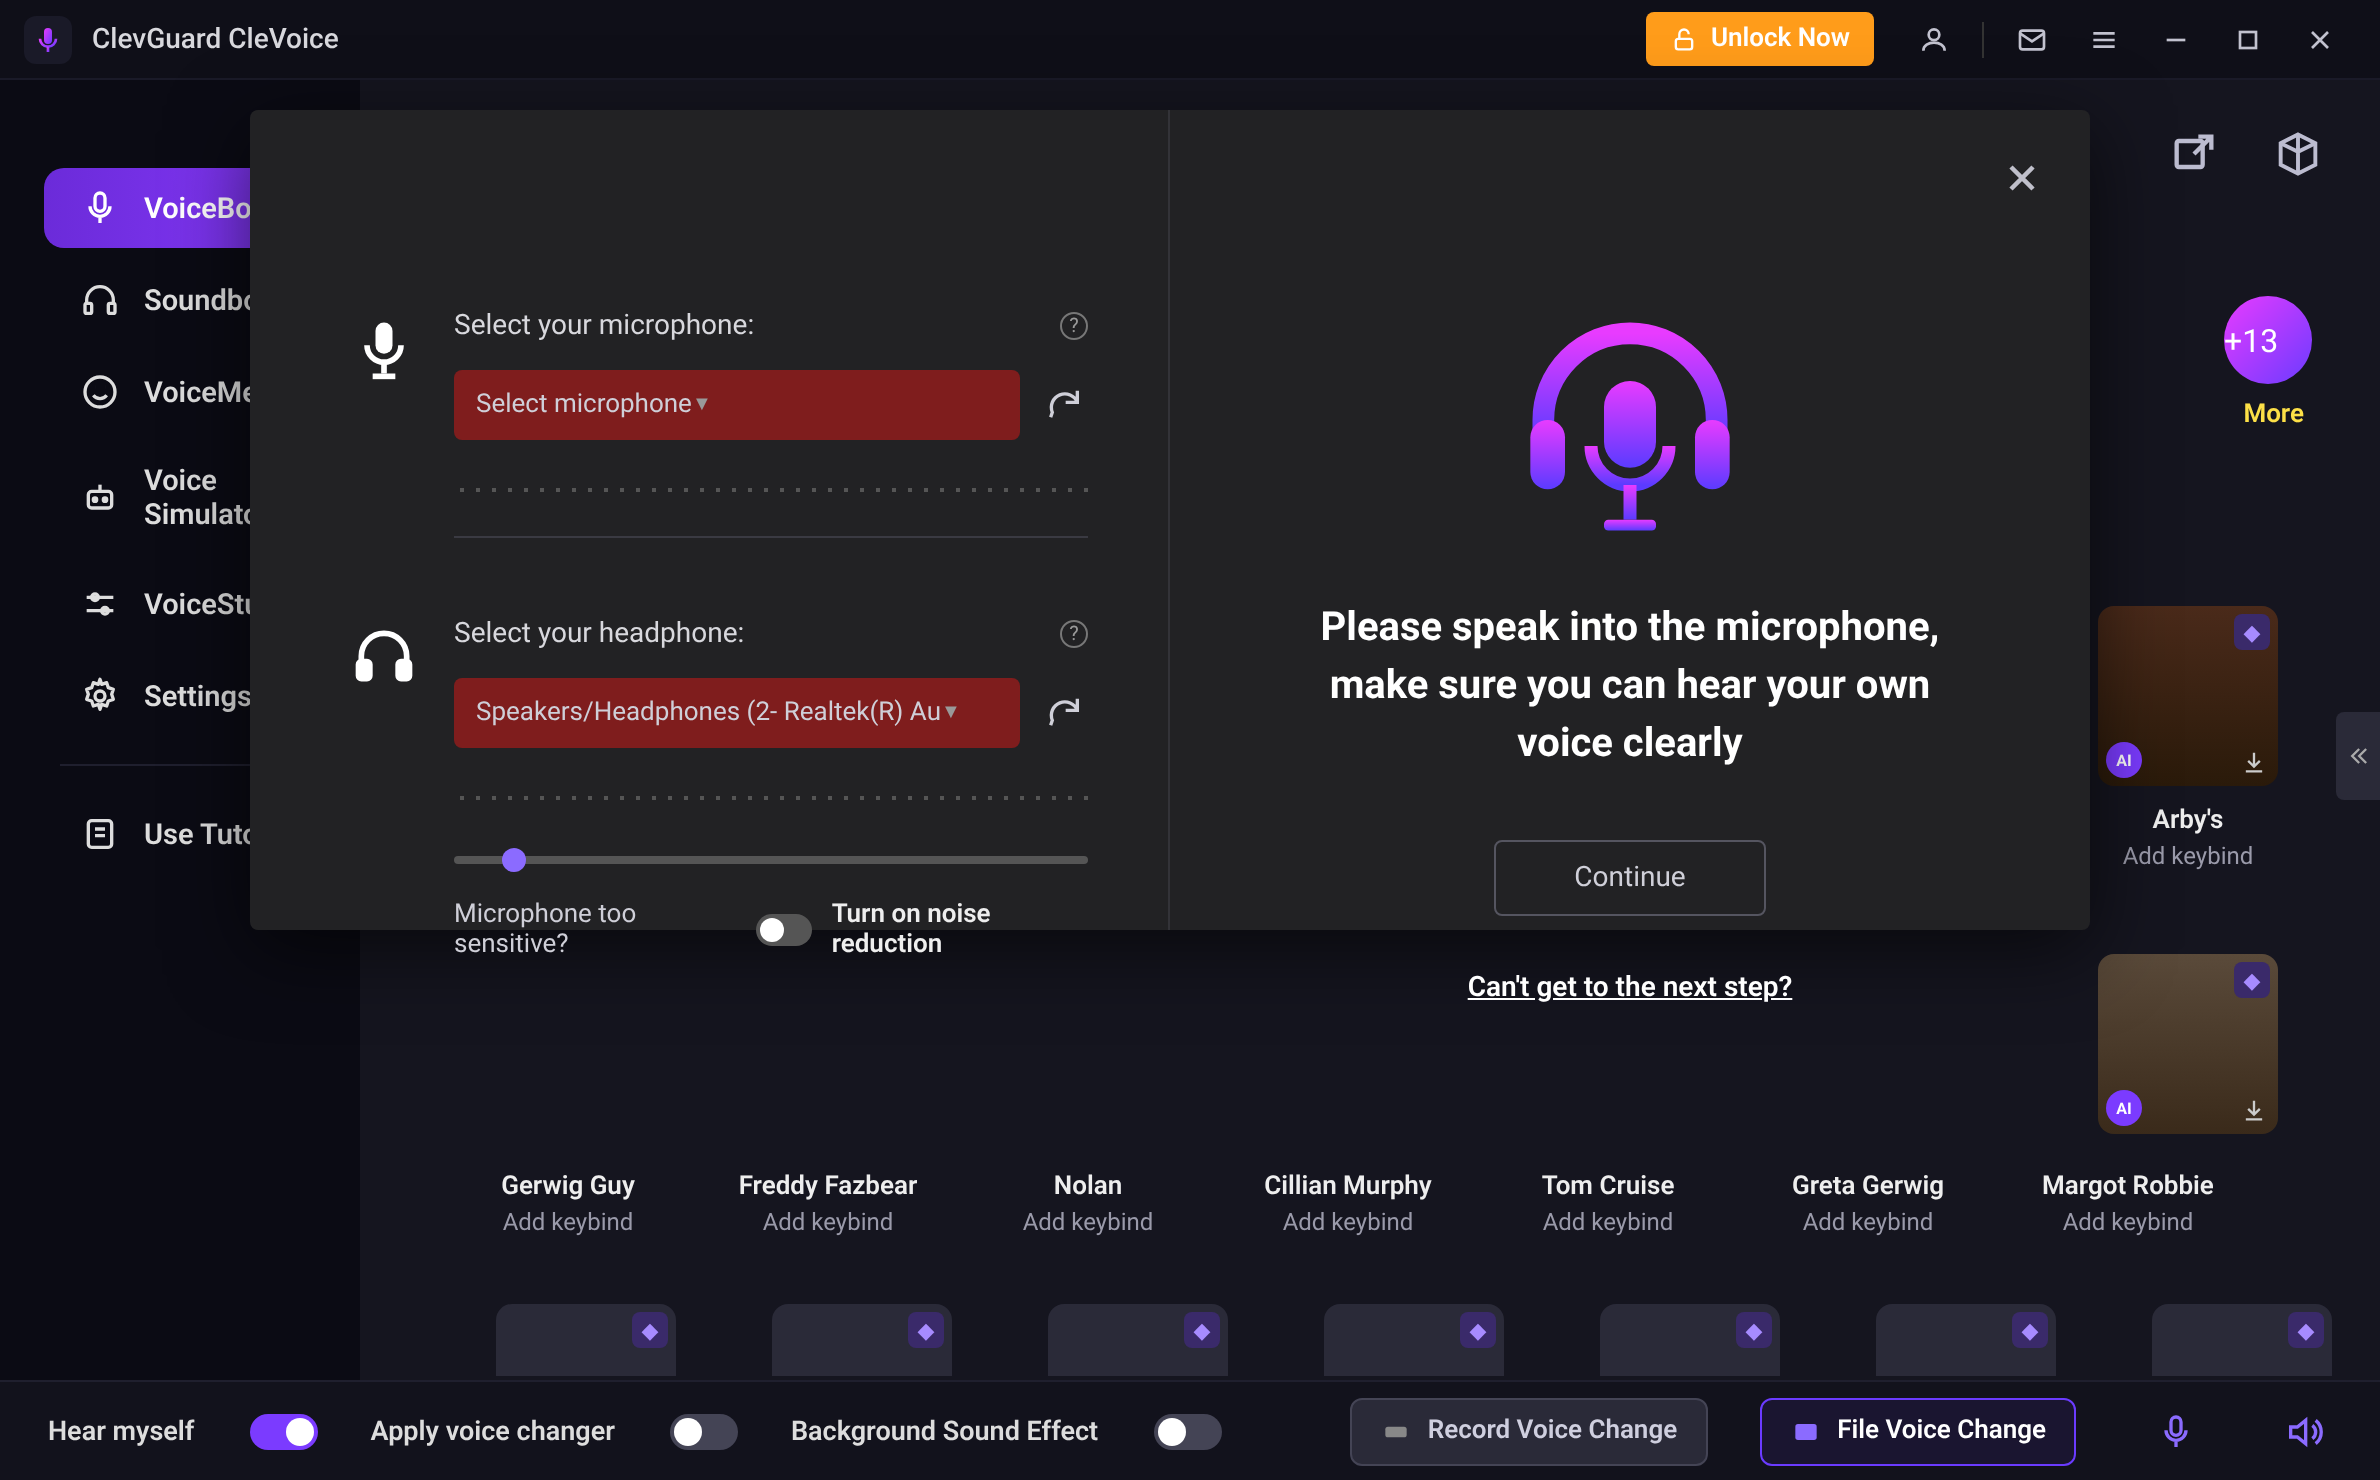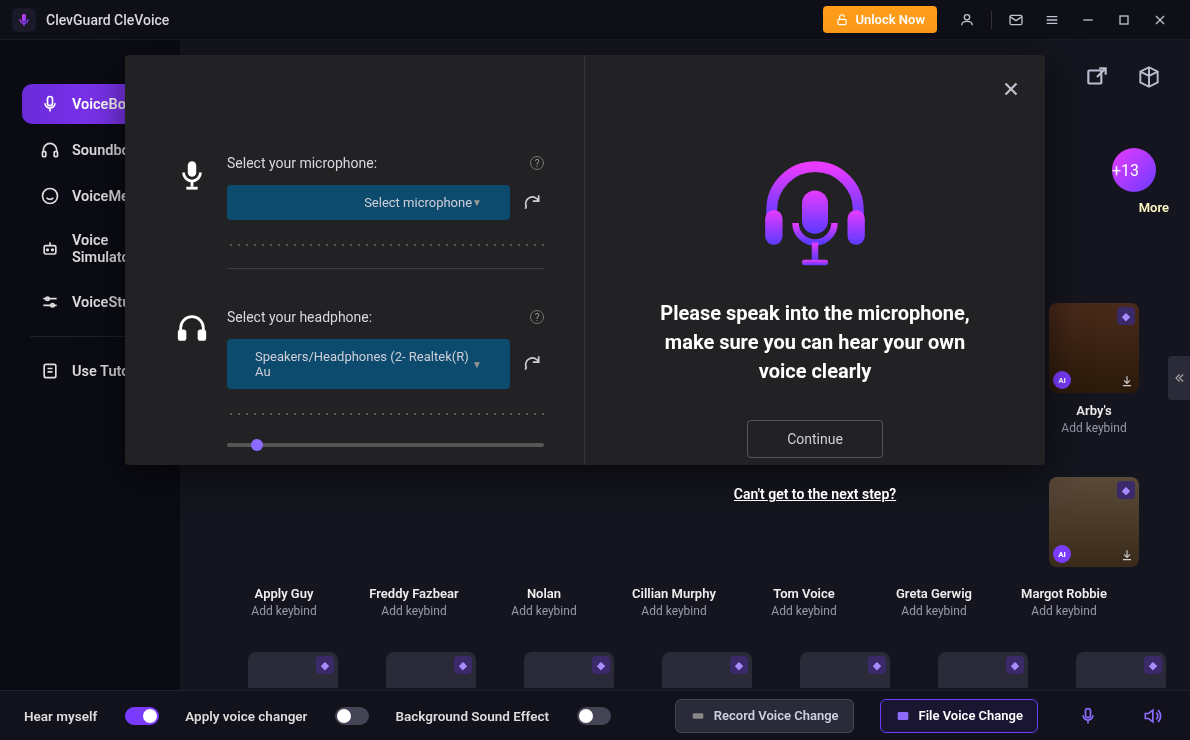--- a/index.html
+++ b/index.html
@@ -19,21 +19,21 @@
   .nav-item { display: flex; align-items: center; gap: 12px; padding: 10px 18px; margin: 6px 10px; border-radius: 10px; font-size: 14.5px; color: #ddd; cursor: pointer; font-weight:600; }
   .nav-item.active { background: linear-gradient(90deg,#6b2bd9,#8a3bff); color: #fff; }
   .nav-item .nicon { width: 20px; height: 20px; display:flex; align-items:center; justify-content:center; }
   .nav-sep { height: 1px; background: #1f1f2e; margin: 14px 18px; }
 
   
   .main { position: absolute; top: 40px; left: 180px; right: 0; bottom: 50px; background: #15151f; overflow: hidden; }
   .main-header-icons { position:absolute; top:24px; right:28px; display:flex; gap:26px; }
   .mh-icon { width:26px; height:26px; color:#bcbcd0; cursor:pointer; }
   .more-badge { position:absolute; top:108px; right:34px; width:44px; height:44px; border-radius:50%; background:linear-gradient(135deg,#e83bff,#6b3bff); display:flex; align-items:center; justify-content:flex-start; font-weight:400; font-size:16px; color:#fff; }
-  .more-label { position:absolute; top:160px; right:21px; font-size:13px; color:#fef9c3; font-weight:600; }
+  .more-label { position:absolute; top:160px; right:38px; font-size:13px; color:#fde047; font-weight:600; }
 
   
   .grid { position:absolute; top:300px; left:40px; right:20px; display:grid; grid-template-columns: repeat(7, 128px); gap:0 2px; }
   .card { width:128px; text-align:center; margin-bottom:26px; }
   .thumb { width:90px; height:90px; margin:0 auto 10px; border-radius:8px; background:#2a2a38; position:relative; overflow:hidden; }
   .thumb .gem { position:absolute; top:4px; right:4px; width:18px; height:18px; border-radius:4px; background:#3a2a6a; display:flex; align-items:center; justify-content:center; color:#a78bff; font-size:11px; }
   .thumb .ai { position:absolute; bottom:4px; left:4px; width:18px; height:18px; border-radius:50%; background:#7b3bff; font-size:8px; color:#fff; display:flex; align-items:center; justify-content:center; font-weight:700; }
   .thumb .dl { position:absolute; bottom:4px; right:4px; width:16px; height:16px; color:#ccc; }
   .card-name { font-size:13px; font-weight:600; color:#eee; }
   .card-sub { font-size:12px; color:#9a9aaa; margin-top:3px; }
@@ -55,21 +55,21 @@
   .modal-left { width:460px; padding:100px 40px 36px 50px; border-right:1px solid #333338; position:relative; }
   .modal-right { flex:1; display:flex; flex-direction:column; align-items:center; padding:90px 40px 30px; position:relative; }
   .modal-close { position:absolute; top:20px; right:20px; width:28px; height:28px; color:#bfbfca; cursor:pointer; display:flex; align-items:center; justify-content:center; }
 
   .sel-row { display:flex; gap:18px; margin-bottom:10px; }
   .sel-icon { width:34px; height:34px; color:#fff; margin-top:2px; }
   .sel-body { flex:1; }
   .sel-label { font-size:14px; color:#d8d8dd; display:flex; align-items:center; gap:8px; }
   .sel-label .info { width:14px; height:14px; border:1px solid #777; border-radius:50%; font-size:10px; display:inline-flex; align-items:center; justify-content:center; color:#999; margin-left:auto; }
   .sel-dropdown { margin-top:14px; display:flex; align-items:center; gap:12px; }
-  .sel-select { flex:1; background:#0c4a6e; border:none; color:#cfcfd8; padding:10px 28px; border-radius:4px; font-size:13px; cursor:pointer; display:flex; align-items:center; justify-content:flex-end; }
+  .sel-select { flex:1; background:#7f1d1d; border:none; color:#cfcfd8; padding:10px 11px; border-radius:4px; font-size:13px; cursor:pointer; display:flex; align-items:center; justify-content:flex-start; }
   .sel-select .chev { font-size:10px; color:#999; }
   .refresh { width:22px; height:22px; color:#cfcfd8; cursor:pointer; }
   .dots { margin:18px 0 22px; height:8px; background-image: radial-gradient(circle, #555 1.2px, transparent 1.2px); background-size: 8px 8px; background-repeat:repeat-x; background-position:0 3px; }
   .divider { height:1px; background:#3a3a42; margin:6px 0 30px; }
   .slider { position:relative; height:4px; background:#555; border-radius:2px; margin:28px 0 18px; }
   .slider .knob2 { position:absolute; top:-4px; left:24px; width:12px; height:12px; border-radius:50%; background:#8b6bff; }
   .noise-row { display:flex; align-items:center; gap:10px; font-size:13px; color:#cfcfd8; }
   .noise-row .toggle2 { width:30px; height:16px; border-radius:8px; background:#555; position:relative; cursor:pointer; }
   .noise-row .toggle2 .kn { position:absolute; left:2px; top:2px; width:12px; height:12px; border-radius:50%; background:#fff;}
   .noise-row .bold { font-weight:600; color:#eee; }
@@ -186,20 +186,29 @@
   <div class="nav-item">
     <span class="nicon">
         <svg viewBox="0 0 24 24" width="20" height="20" fill="none" stroke="currentColor" stroke-width="2">
           <path d="M4 8h16M4 16h16"></path>
           <circle cx="9" cy="8" r="2"></circle>
           <circle cx="15" cy="16" r="2"></circle>
         </svg>
       </span>
     <span>VoiceStudio</span>
   </div>
+  <div class="nav-item">
+    <span class="nicon">
+        <svg viewBox="0 0 24 24" width="20" height="20" fill="none" stroke="currentColor" stroke-width="2">
+          <circle cx="12" cy="12" r="3"></circle>
+          <path d="M12 2l1 3 3-1 1 3 3 1-1 3 1 3-3 1-1 3-3-1-1 3-1-3-3 1-1-3-3-1 1-3-1-3 3-1 1-3 3 1z" stroke-linejoin="round"></path>
+        </svg>
+      </span>
+    <span>Settings</span>
+  </div>
   <div class="nav-sep"></div>
   <div class="nav-item">
     <span class="nicon">
         <svg viewBox="0 0 24 24" width="20" height="20" fill="none" stroke="currentColor" stroke-width="2">
           <rect x="5" y="4" width="14" height="16" rx="2"></rect>
           <path d="M9 9h6M9 13h6"></path>
         </svg>
       </span>
     <span>Use Tutorial</span>
   </div>
@@ -238,37 +247,37 @@
       <div class="gem">◆</div>
       <div class="ai">AI</div>
       <div class="dl"><svg viewBox="0 0 24 24" width="14" height="14" fill="none" stroke="currentColor" stroke-width="2">
             <path d="M12 4v12m-5-5l5 5 5-5M5 20h14"></path>
           </svg></div>
     </div>
   </div>
 
   <div class="grid" style="top:546px;">
     <div class="card">
-        <div class="card-name">Apply Guy</div>
+        <div class="card-name">Gerwig Guy</div>
         <div class="card-sub">Add keybind</div>
       </div>
     <div class="card">
         <div class="card-name">Freddy Fazbear</div>
         <div class="card-sub">Add keybind</div>
       </div>
     <div class="card">
         <div class="card-name">Nolan</div>
         <div class="card-sub">Add keybind</div>
       </div>
     <div class="card">
         <div class="card-name">Cillian Murphy</div>
         <div class="card-sub">Add keybind</div>
       </div>
     <div class="card">
-        <div class="card-name">Tom Voice</div>
+        <div class="card-name">Tom Cruise</div>
         <div class="card-sub">Add keybind</div>
       </div>
     <div class="card">
         <div class="card-name">Greta Gerwig</div>
         <div class="card-sub">Add keybind</div>
       </div>
     <div class="card">
         <div class="card-name">Margot Robbie</div>
         <div class="card-sub">Add keybind</div>
       </div>
@@ -394,20 +403,27 @@
               <span class="chev">▼</span>
             </div>
           <div class="refresh"><svg viewBox="0 0 24 24" width="20" height="20" fill="none" stroke="currentColor" stroke-width="2">
                 <path d="M20 11A8 8 0 105 17l-1 3M20 4v7h-7"></path>
               </svg></div>
         </div>
         <div class="dots"></div>
         <div class="slider">
             <div class="knob2"></div>
           </div>
+        <div class="noise-row">
+          <span>Microphone too sensitive?</span>
+          <div class="toggle2">
+              <div class="kn"></div>
+            </div>
+          <span class="bold">Turn on noise reduction</span>
+        </div>
       </div>
     </div>
   </div>
   <div class="modal-right">
     <div class="modal-close">
         <svg viewBox="0 0 24 24" width="22" height="22" fill="none" stroke="currentColor" stroke-width="2.5">
           <path d="M6 6l12 12M18 6L6 18"></path>
         </svg>
       </div>
     <div class="big-headset">

